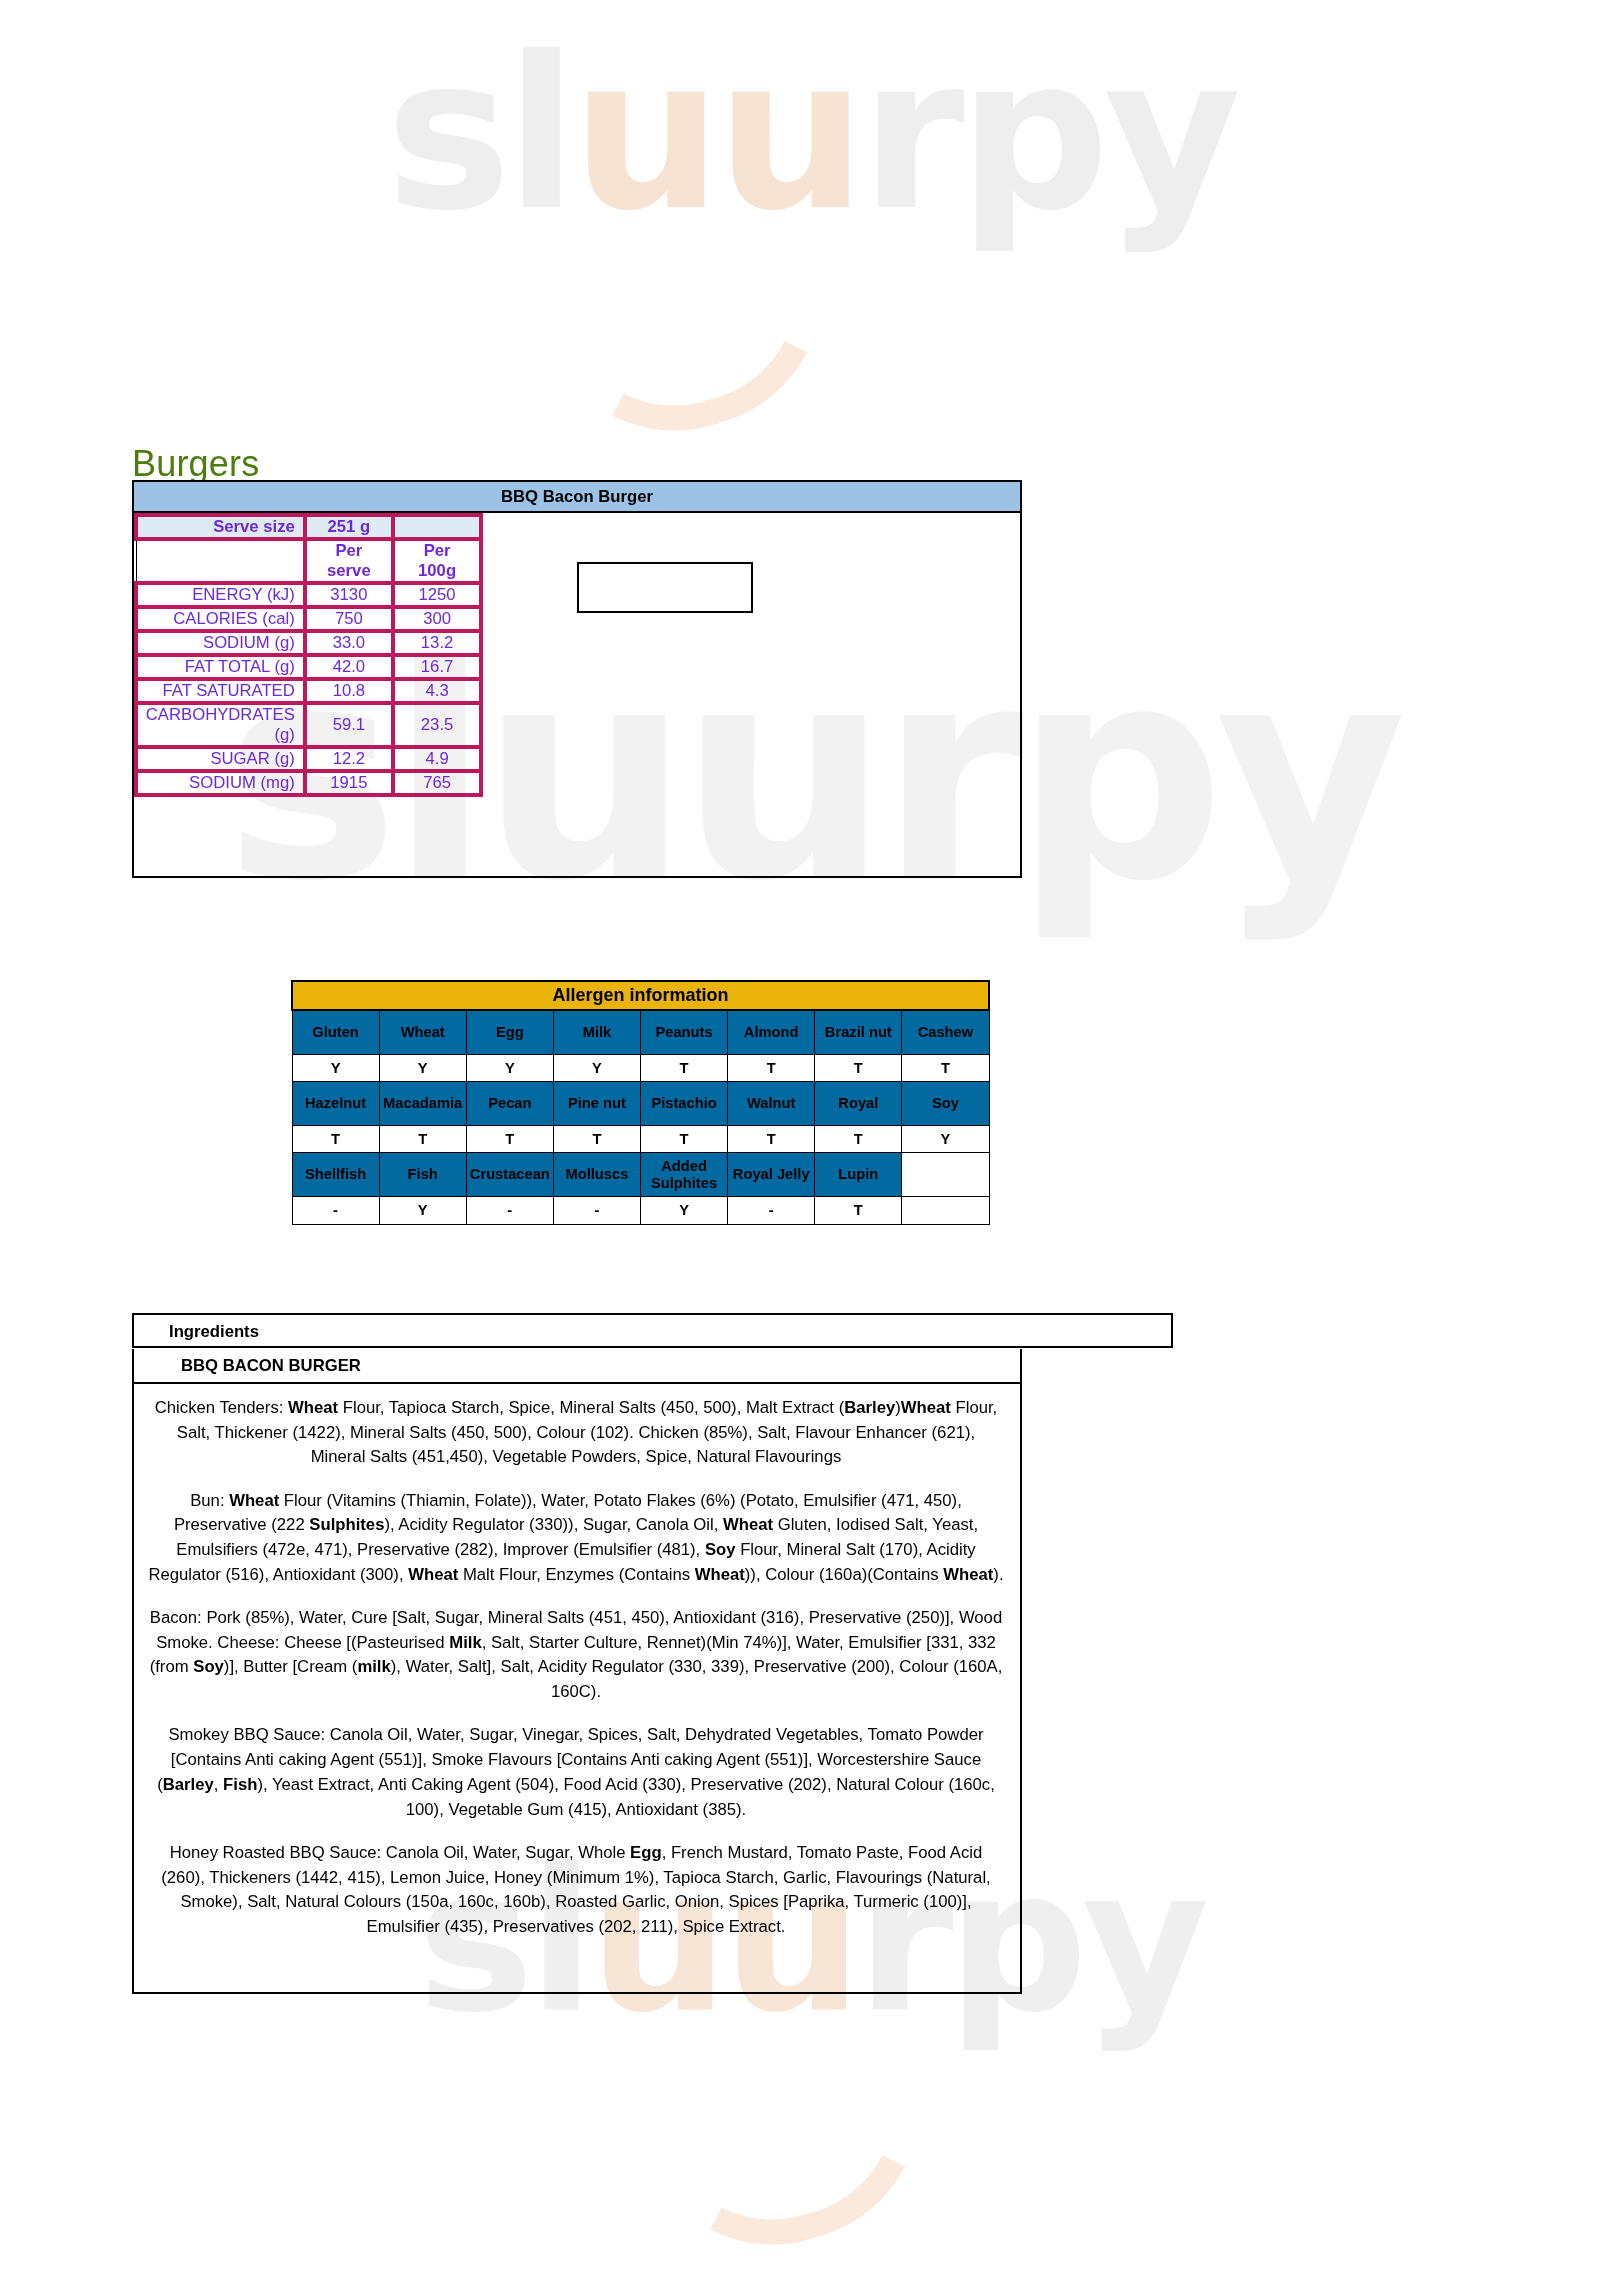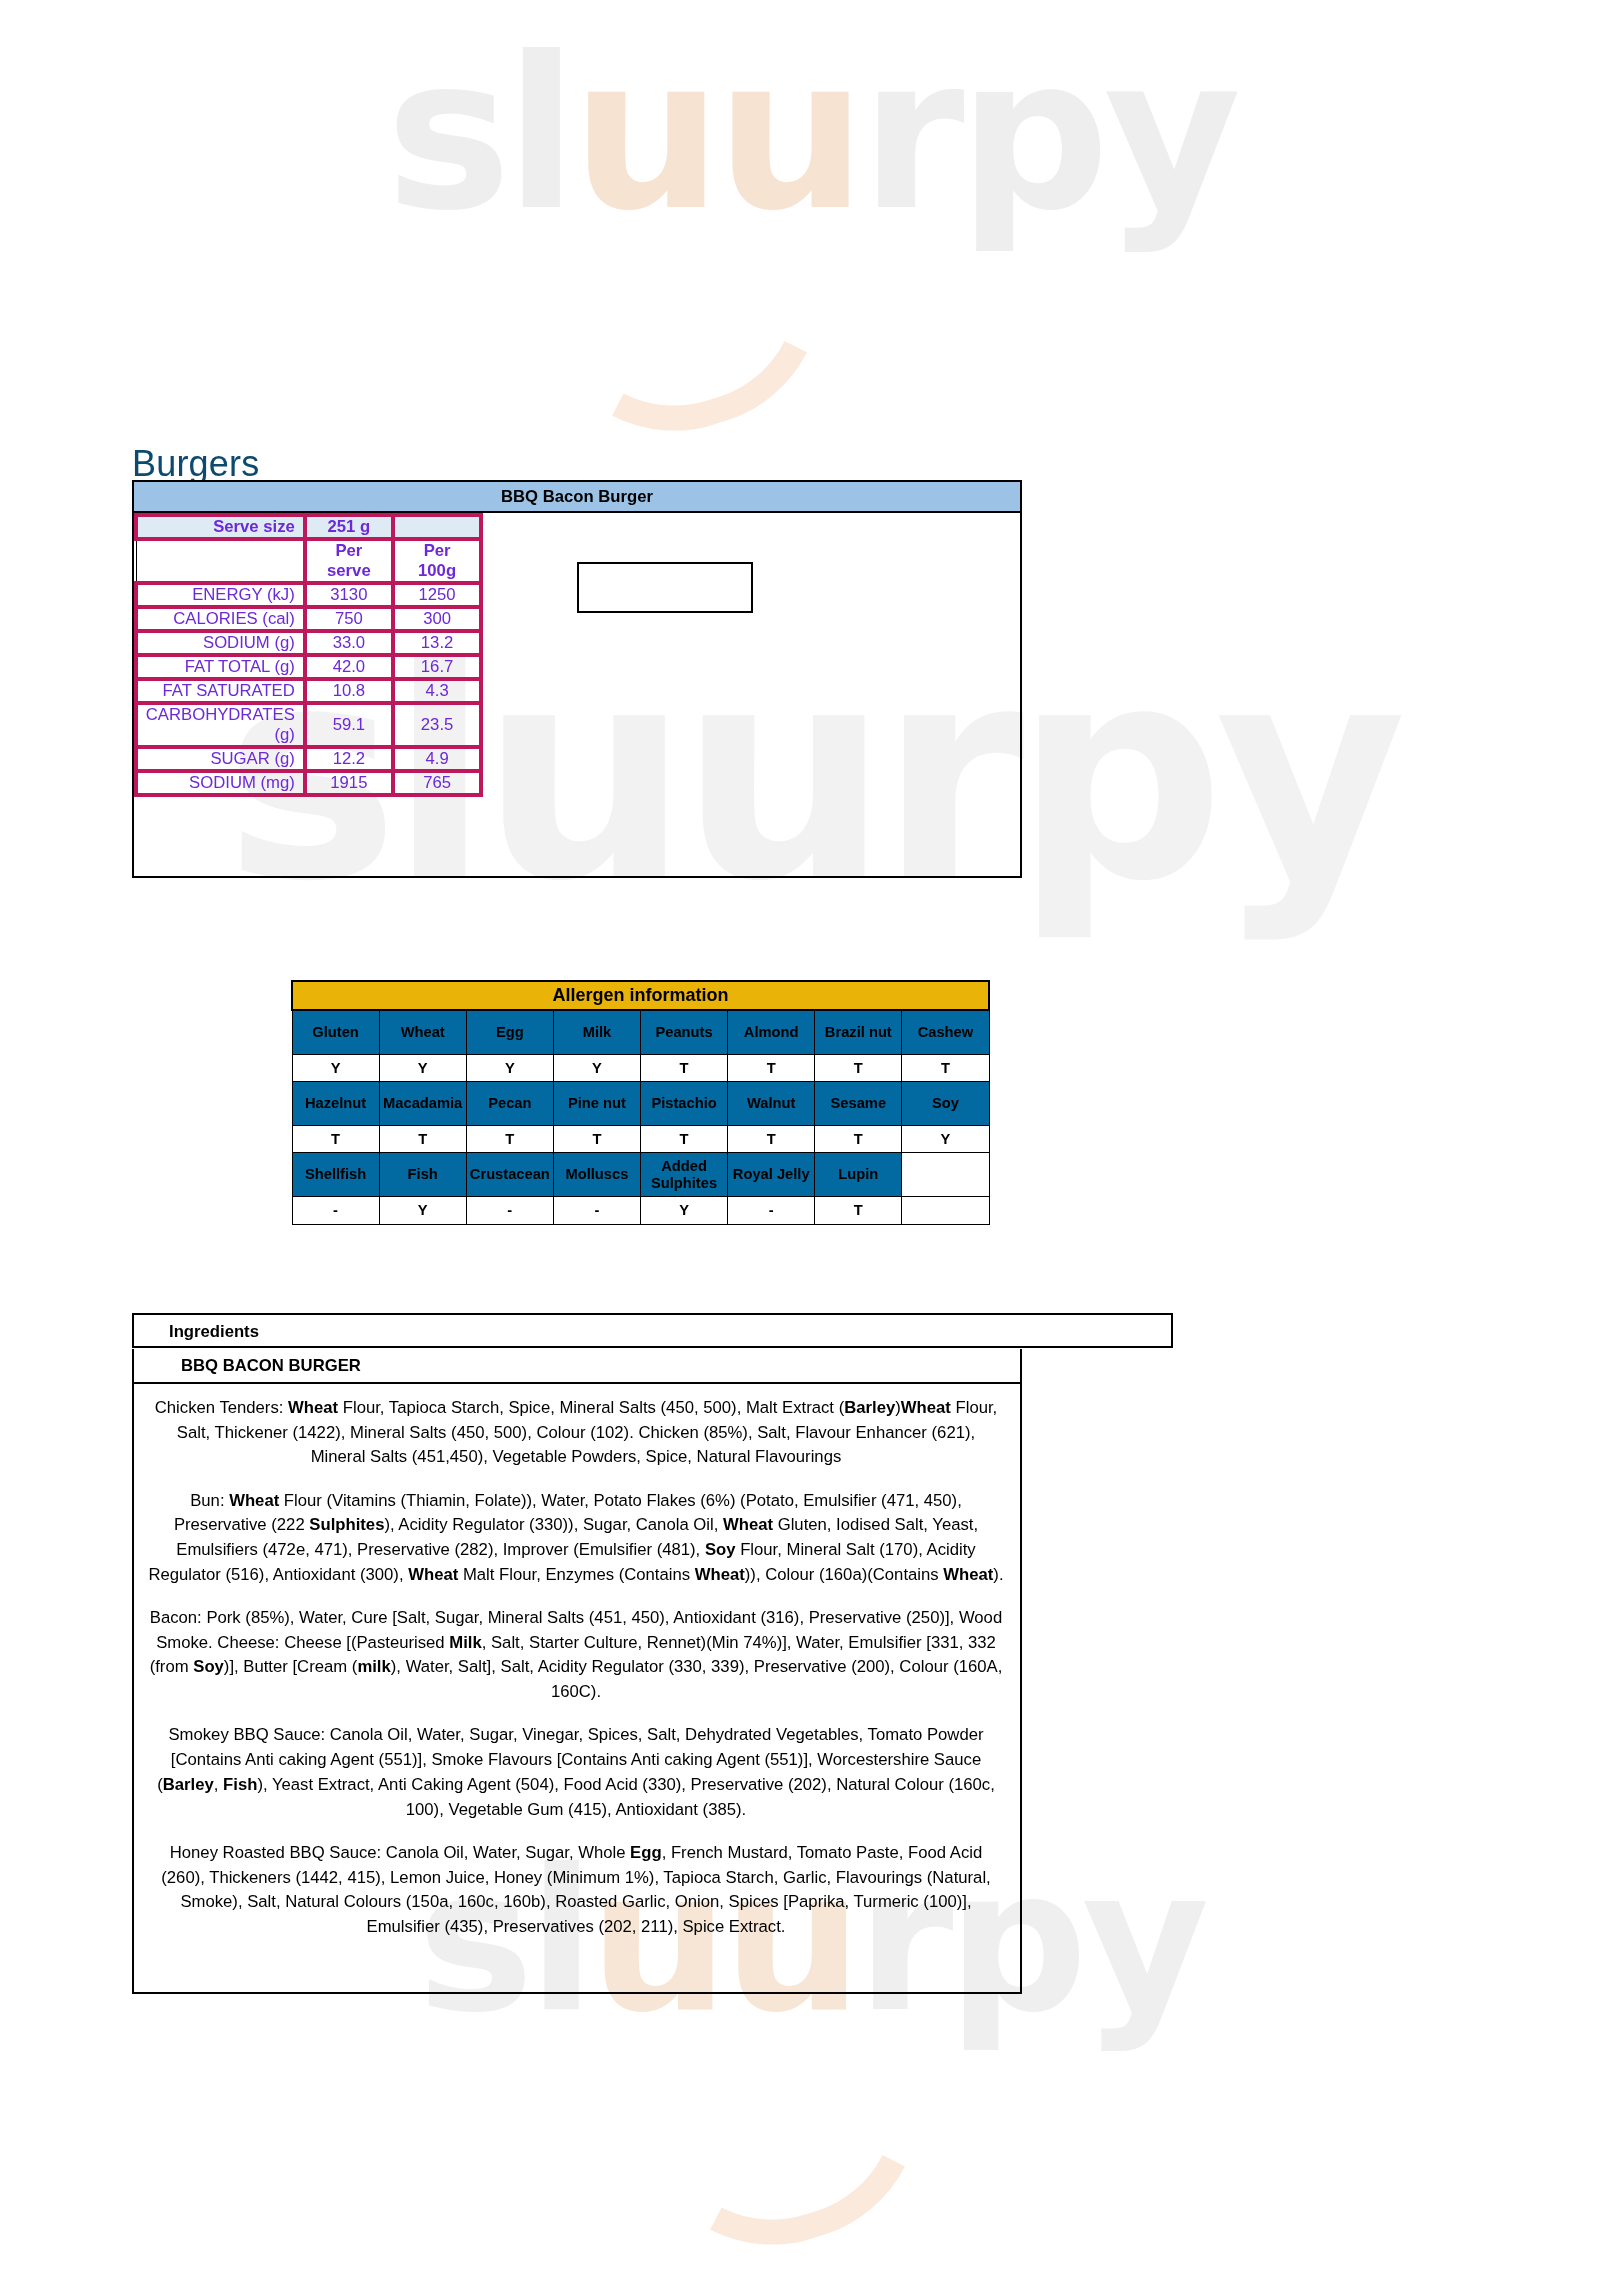--- a/index.html
+++ b/index.html
@@ -40,21 +40,21 @@
     transform:rotate(-18deg);
   }
   .sw1{top:230px;left:549px;}
   .sw2{top:2044px;left:647px;}
 
   
   .page{position:relative;z-index:2;}
 
   .section-title{
     position:absolute;left:132px;top:443px;
-    font-size:36px;color:#0c4a6e;font-weight:400;
+    font-size:36px;color:#4d7c0f;font-weight:400;
     font-family:"Liberation Sans",sans-serif;
     letter-spacing:0.2px;
   }
 
   
   .info-box{
     position:absolute;left:132px;top:480px;
     width:890px;height:398px;
     border:2px solid #000;
     box-sizing:border-box;
@@ -253,21 +253,21 @@
         <td class="val c">T</td>
       </tr>
 
       <tr>
         <td class="name c">Hazelnut</td>
         <td class="name c">Macadamia</td>
         <td class="name c">Pecan</td>
         <td class="name c">Pine nut</td>
         <td class="name c">Pistachio</td>
         <td class="name c">Walnut</td>
-        <td class="name c">Sesame</td>
+        <td class="name c">Royal</td>
         <td class="name c">Soy</td>
       </tr>
       <tr>
         <td class="val c">T</td>
         <td class="val c">T</td>
         <td class="val c">T</td>
         <td class="val c">T</td>
         <td class="val c">T</td>
         <td class="val c">T</td>
         <td class="val c">T</td>

